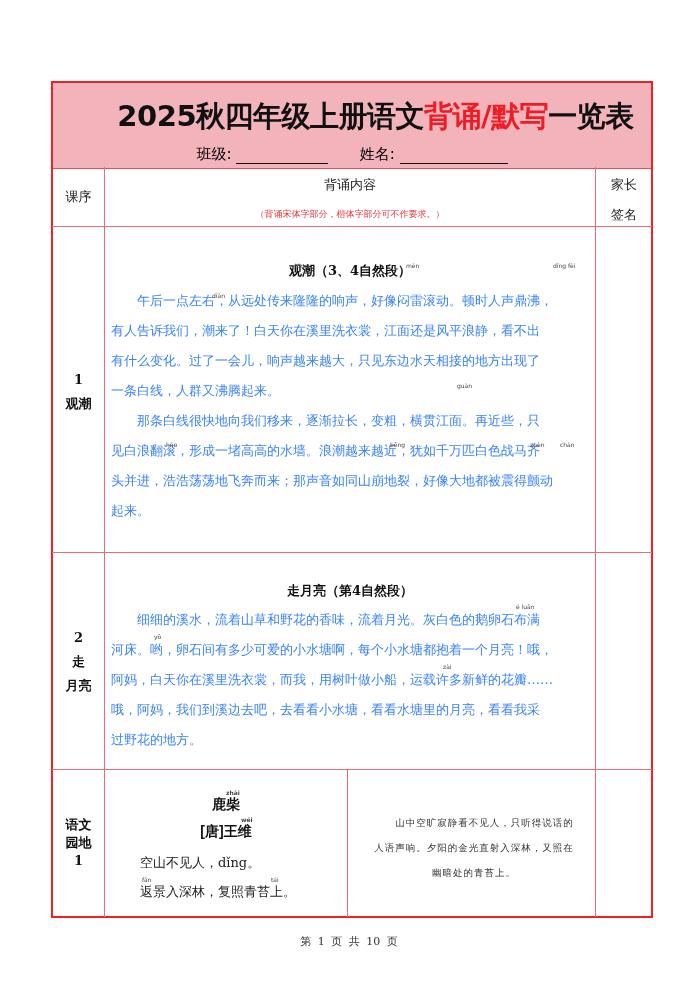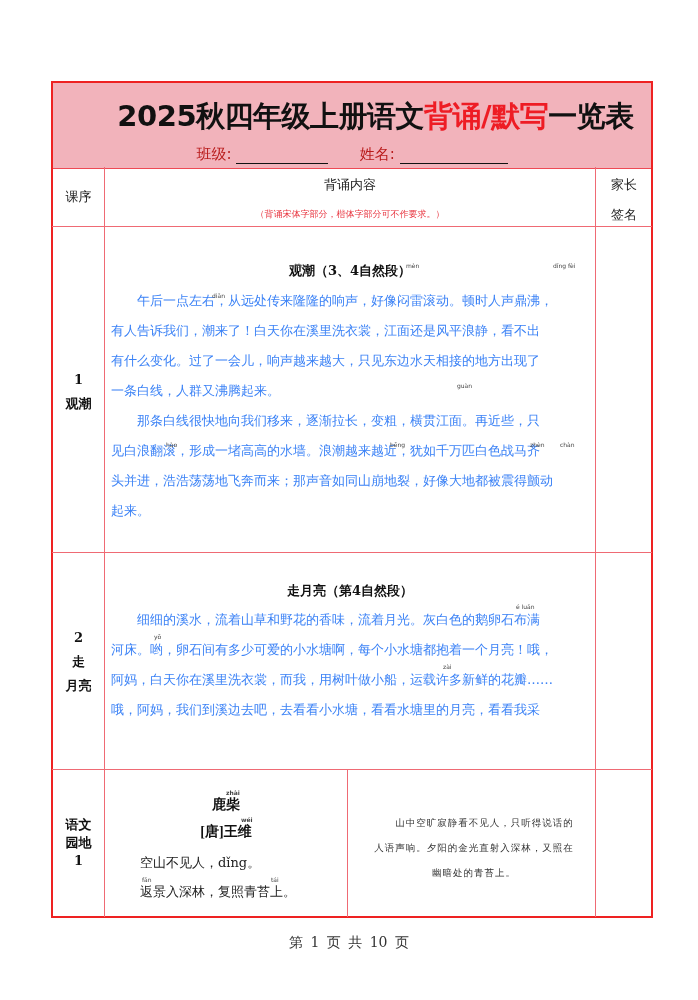--- a/index.html
+++ b/index.html
@@ -1,35 +1,35 @@
 <!DOCTYPE html>
 <html><head>
 <meta charset="utf-8">
 <style>
   html, body { margin:0; padding:0; background:#ffffff; }
   body { width:698px; height:1000px; position:relative; overflow:hidden; font-family:"DejaVu Serif", serif; color:#222; }
   .sheet { position:absolute; left:51px; top:81px; width:602px; height:837px; border:2px solid #ee2222; box-sizing:border-box; }
   .title-band { position:absolute; left:0; top:0; width:598px; height:86px; background:#f2b3bb; border-bottom:1px solid #ee4a55; box-sizing:border-box; }
   .title { position:absolute; left:0; top:14px; width:645px; text-align:center; font-family:"DejaVu Sans", sans-serif; font-size:29px; font-weight:bold; letter-spacing:-0.5px; color:#111; white-space:nowrap; }
   .title .red { color:#ee1c24; }
-  .class-line { position:absolute; left:0; top:62px; width:598px; text-align:center; font-family:"DejaVu Sans", sans-serif; font-size:15px; color:#b91c1c; }
+  .class-line { position:absolute; left:0; top:62px; width:598px; text-align:center; font-family:"DejaVu Sans", sans-serif; font-size:15px; color:#000000; }
   .class-line .blank { display:inline-block; border-bottom:1px solid #111; vertical-align:bottom; height:16px; }
   .vline { position:absolute; width:1px; background:#ef6a74; }
   .hline { position:absolute; height:1px; background:#ef6a74; }
   .cell-text { position:absolute; text-align:center; }
   .hdr { font-family:"DejaVu Sans", sans-serif; font-size:13px; color:#222; }
   .hdr-note { font-size:9px; color:#e8343f; font-family:"DejaVu Serif", serif; }
   .lesson-label { font-family:"DejaVu Serif", serif; font-weight:bold; font-size:13px; color:#111; line-height:24px; }
   .sec-title { position:absolute; text-align:center; font-weight:bold; font-size:13px; color:#111; font-family:"DejaVu Serif", serif; }
   .para { position:absolute; font-size:13px; line-height:30px; color:#3b82f6; text-align:justify; }
   .para .line { display:block; white-space:nowrap; }
   .py { position:absolute; font-size:6px; color:#444; font-family:"DejaVu Sans", sans-serif; white-space:nowrap; }
   .poem { position:absolute; text-align:left; font-size:13px; color:#222; line-height:29px; }
   .trans { position:absolute; font-size:9.5px; color:#333; line-height:25px; letter-spacing:1px; }
-  .footer { position:absolute; left:0; top:934px; width:698px; text-align:center; font-size:14px; color:#333; word-spacing:3px; }
+  .footer { position:absolute; left:0; top:934px; width:698px; text-align:center; font-size:11px; color:#333; word-spacing:3px; }
 </style>
 </head>
 <body>
 
 <div class="sheet">
   <div class="title-band">
     <div class="title"><span>2025秋四年级上册语文</span><span class="red">背诵/默写</span><span>一览表</span></div>
     <div class="class-line">
       <span>班级:</span>
       <span class="blank" style="width:92px;"></span>
@@ -83,34 +83,35 @@
   <div>2</div>
   <div>走</div>
   <div>月亮</div>
 </div>
 <div class="sec-title" style="left:105px; top:582px; width:490px;">走月亮（第4自然段）</div>
 <div class="para" style="left:111px; top:605px; width:480px;">
   <span class="line">　　细细的溪水，流着山草和野花的香味，流着月光。灰白色的鹅卵石布满</span>
   <span class="line">河床。哟，卵石间有多少可爱的小水塘啊，每个小水塘都抱着一个月亮！哦，</span>
   <span class="line">阿妈，白天你在溪里洗衣裳，而我，用树叶做小船，运载许多新鲜的花瓣……</span>
   <span class="line">哦，阿妈，我们到溪边去吧，去看看小水塘，看看水塘里的月亮，看看我采</span>
+  <span class="line">过野花的地方。</span>
 </div>
 <div class="py" style="left:516px; top:603px;">é luǎn</div>
 <div class="py" style="left:154px; top:633px;">yō</div>
 <div class="py" style="left:443px; top:663px;">zài</div>
 <div style="position:absolute; left:596px; top:553px; width:56px; height:216px;"></div>
 
 <div class="cell-text lesson-label" style="left:53px; top:816px; width:51px; line-height:18px;">
   <div>语文</div>
   <div>园地</div>
   <div>1</div>
 </div>
 <div class="sec-title" style="left:105px; top:796px; width:242px; font-size:14px;">鹿柴</div>
 <div class="py" style="left:226px; top:789px; font-weight:bold;">zhài</div>
-<div class="sec-title" style="left:105px; top:823px; width:242px; font-size:14px; font-family:Liberation Serif, serif;">[唐]王维</div>
+<div class="sec-title" style="left:105px; top:823px; width:242px; font-size:14px; font-family:Liberation Sans, sans-serif;">[唐]王维</div>
 <div class="py" style="left:241px; top:816px; font-weight:bold;">wéi</div>
 <div class="poem" style="left:140px; top:848px; width:205px;">
   <div>空山不见人，dǐng。</div>
   <div>返景入深林，复照青苔上。</div>
 </div>
 <div class="py" style="left:142px; top:876px;">fǎn</div>
 <div class="py" style="left:271px; top:876px;">tái</div>
 <div class="trans" style="left:354px; top:810px; width:240px;text-align:center;">
   <div>　　山中空旷寂静看不见人，只听得说话的</div>
   <div>人语声响。夕阳的金光直射入深林，又照在</div>

